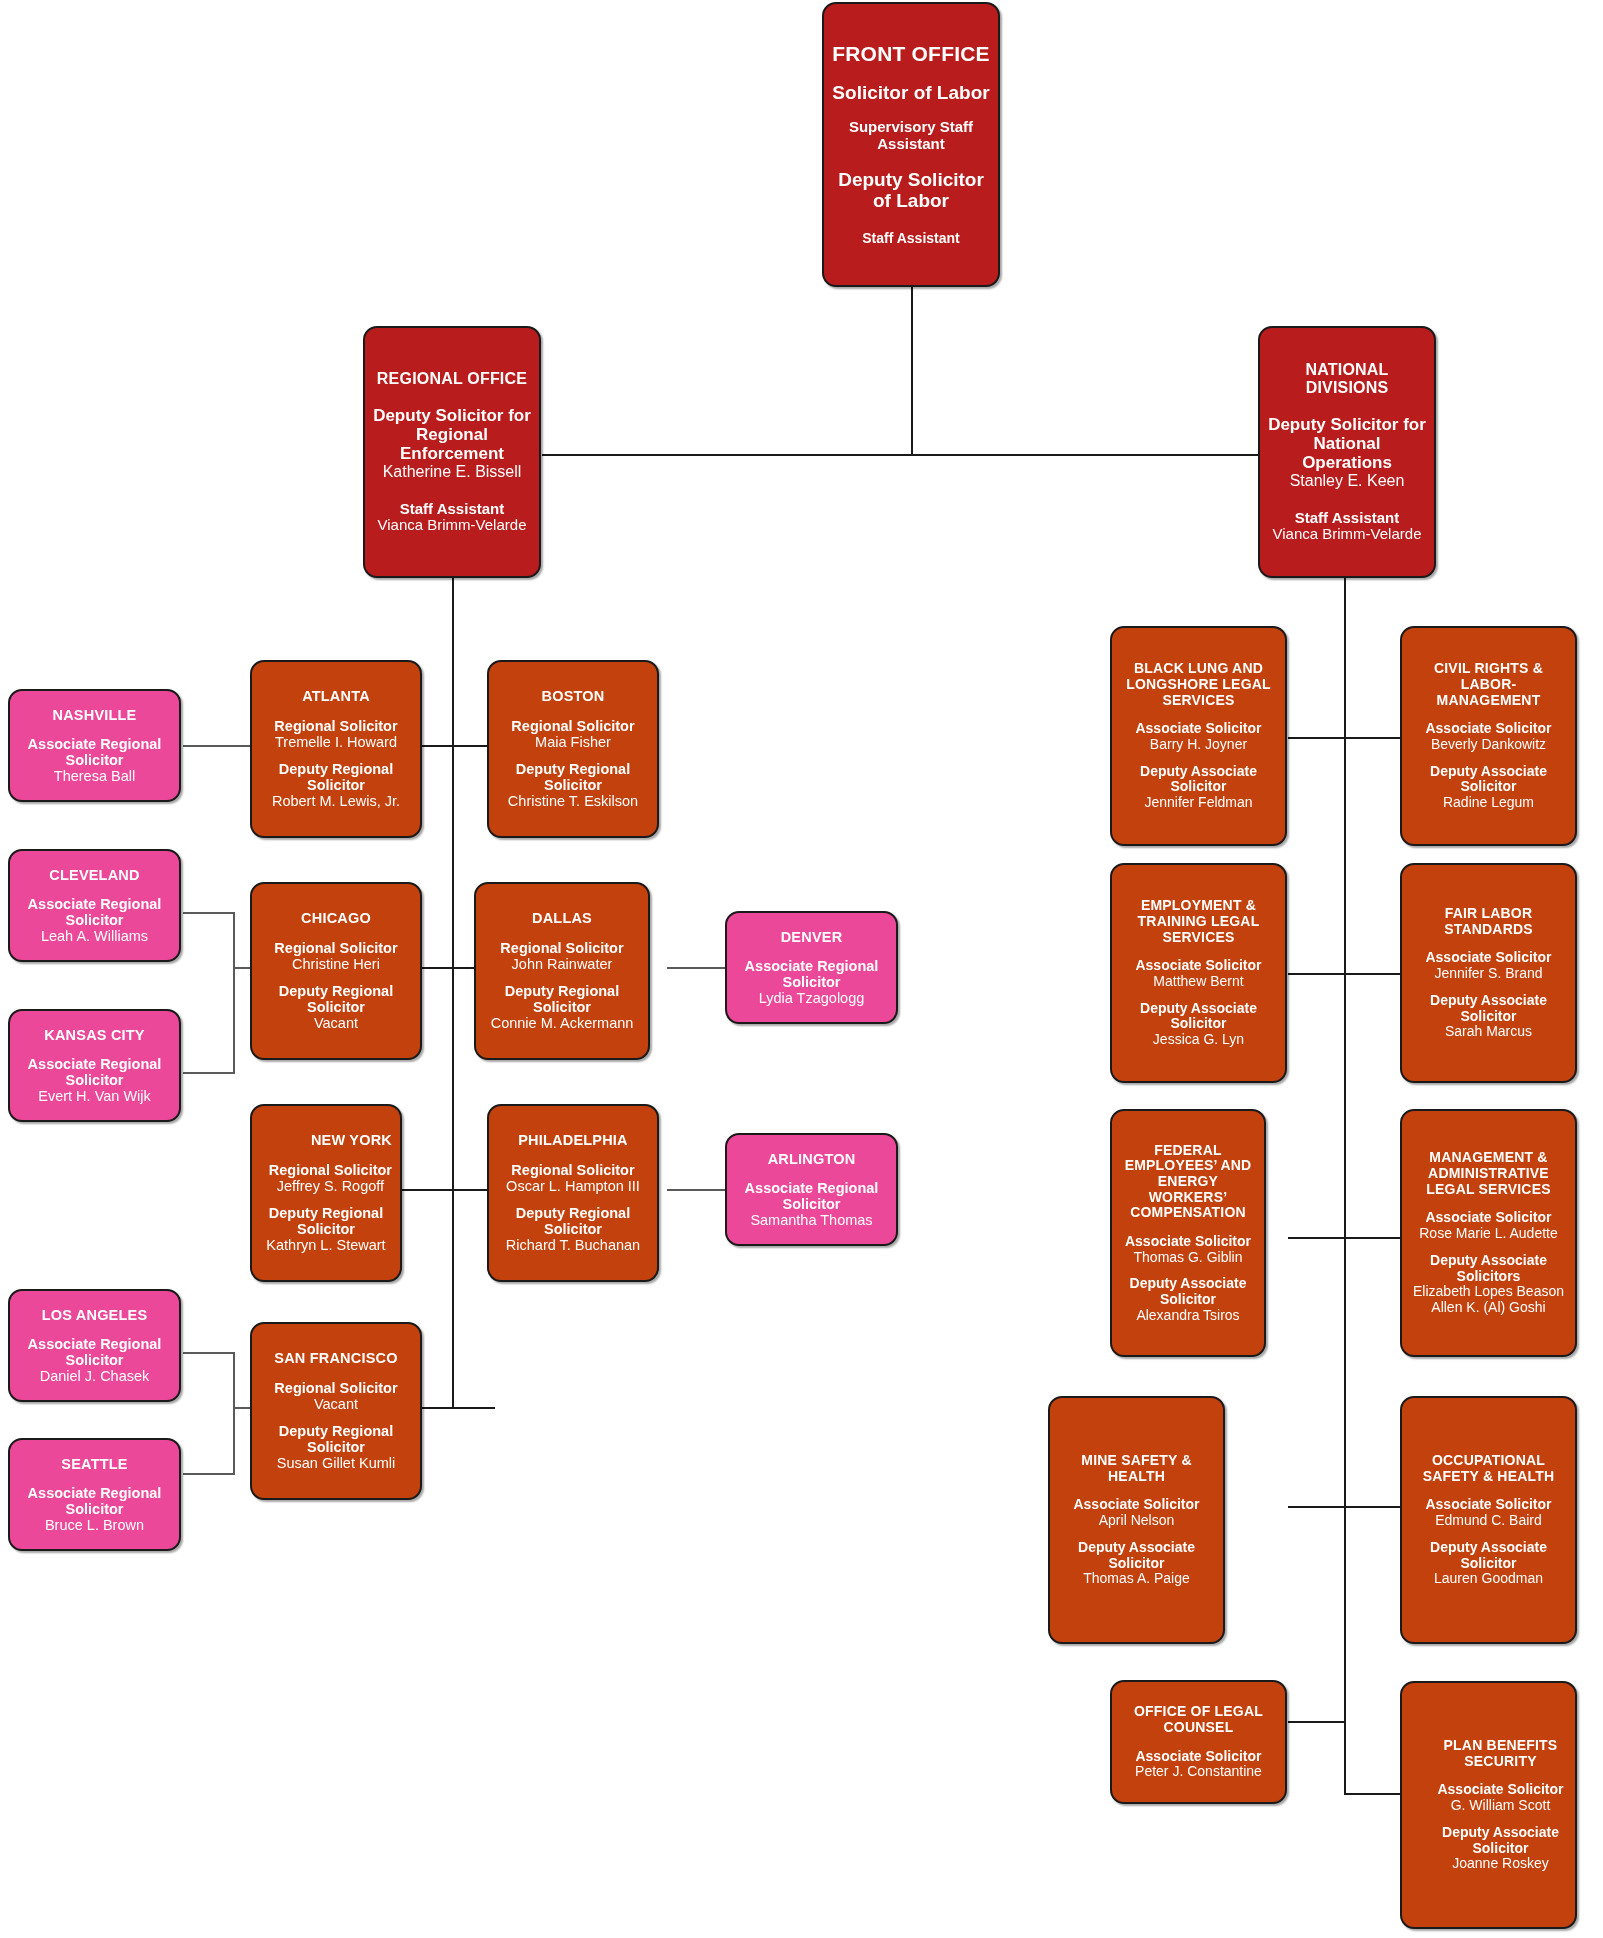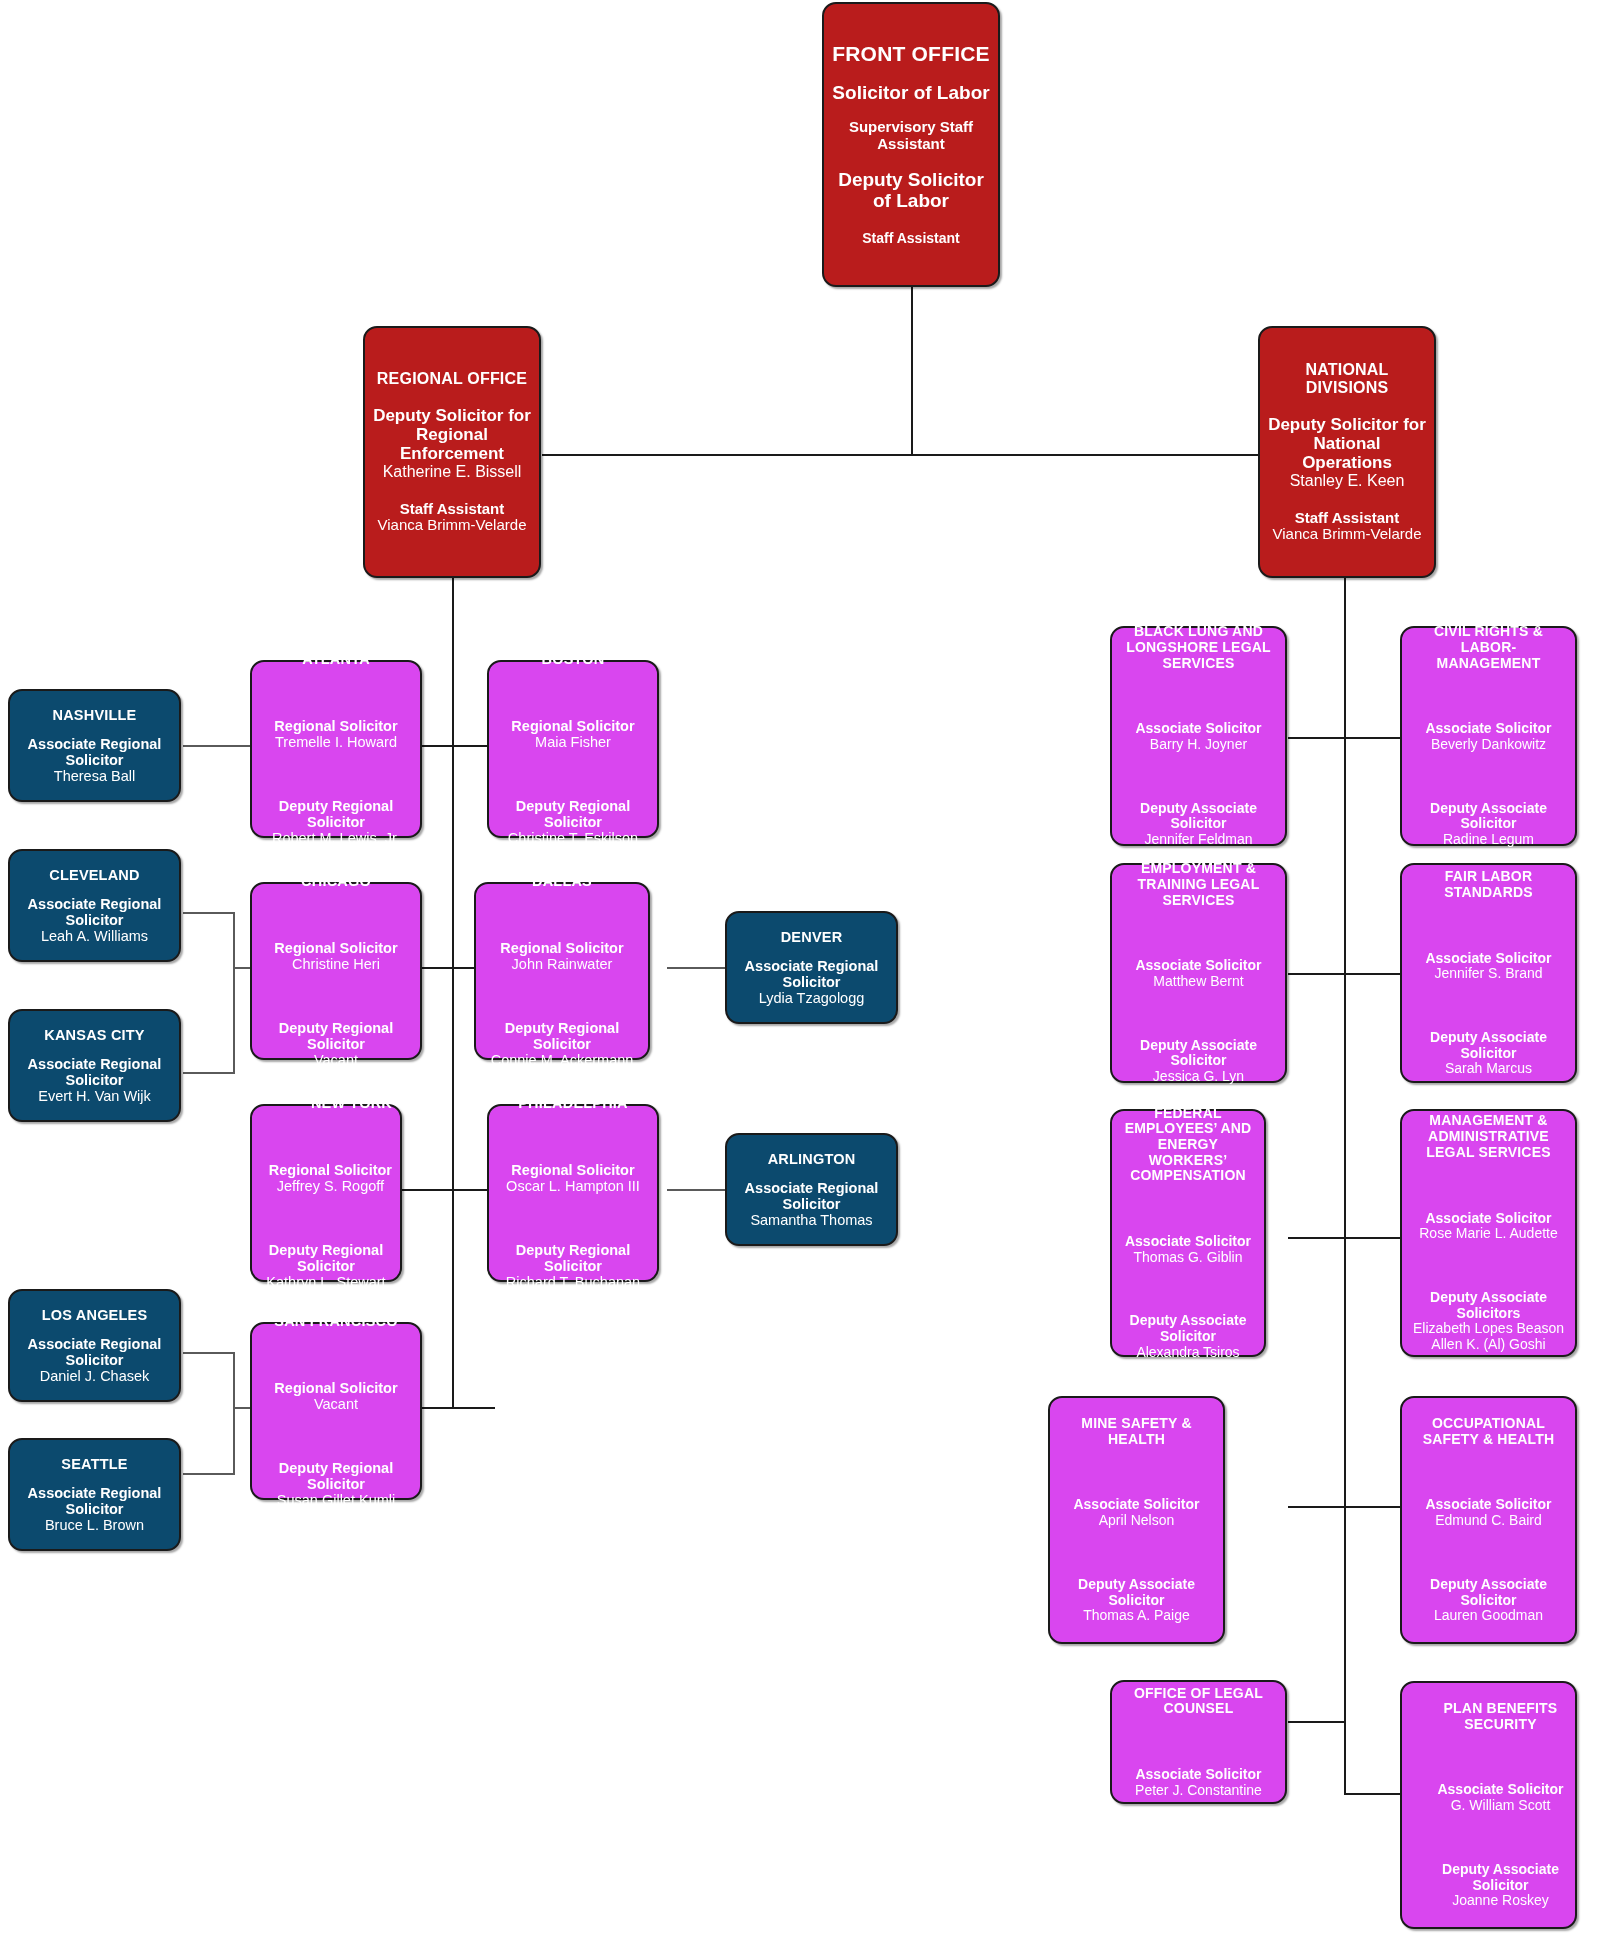--- a/index.html
+++ b/index.html
@@ -45,22 +45,22 @@
   .node .role{
     font-weight:bold;
   }
   .node .nm{
     font-weight:normal;
   }
   .node .blk{margin-top:11px;}
   .node .blk:first-of-type{margin-top:9px;}
 
   .blue{background:#b91c1c;}
-  .red{background:#d946ef;gap:37px;}
-  .purple{background:#0c4a6e;}
+  .red{background:#c2410c;}
+  .purple{background:#ec4899;}
 
   
   .fs-front .ttl{font-size:21px;}
   .fs-front .l1{font-size:19px;font-weight:bold;margin-top:14px;}
   .fs-front .l2{font-size:15px;font-weight:bold;margin-top:16px;}
   .fs-front .l3{font-size:19px;font-weight:bold;margin-top:16px;}
   .fs-front .l4{font-size:14px;font-weight:bold;margin-top:20px;}
 
   .fs-dept .ttl{font-size:15px;}
   .fs-dept .role{font-size:15px;}

